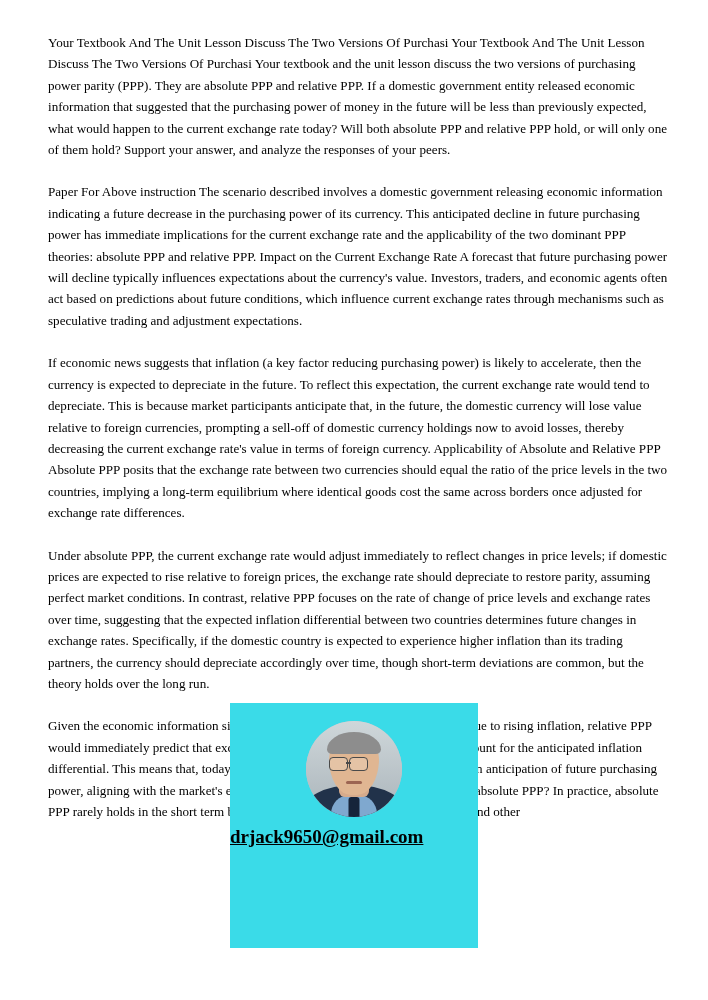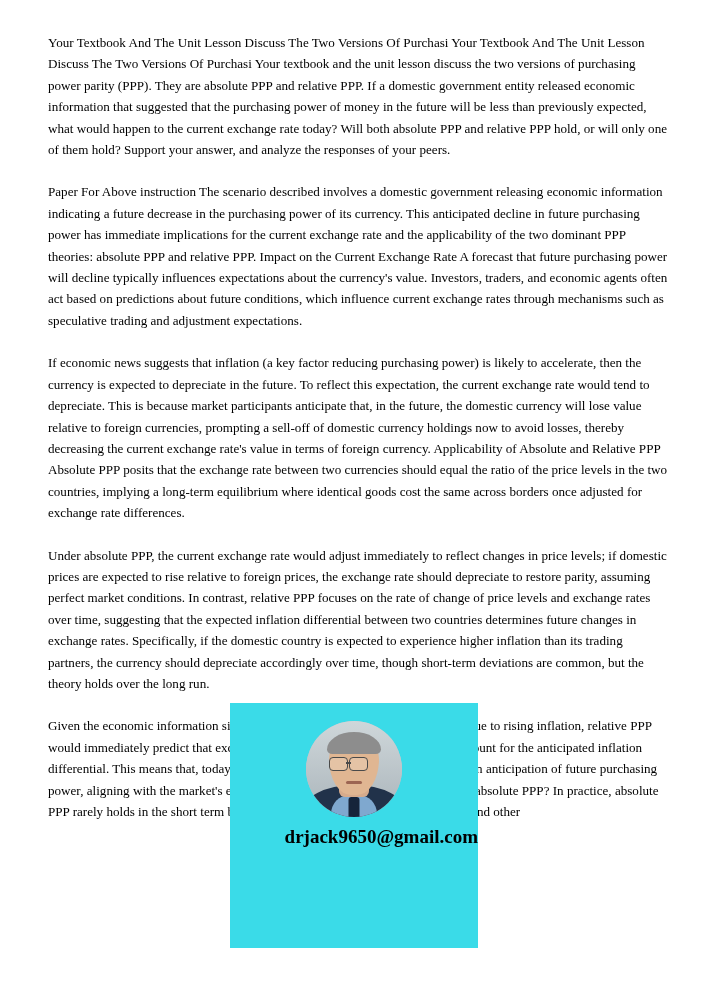--- a/index.html
+++ b/index.html
@@ -170,23 +170,24 @@
     text-align: center;
     width: 100%;
   }
   #overlay-line1 { margin-top: 12px; }
   #overlay-email {
     font-family: "Liberation Serif", serif;
     font-weight: bold;
     font-size: 19px;
     line-height: 24px;
     color: #000000;
-    text-align: right;
+    text-align: left;
     width: 100%;
     margin-top: 8px;
+    text-decoration: underline;
   }
 </style>
 </head>
 <body>
 
 <div id="page">
 
   <div id="doc-body">
     <p class="para">Your Textbook And The Unit Lesson Discuss The Two Versions Of Purchasi Your Textbook And The Unit Lesson Discuss The Two Versions Of Purchasi Your textbook and the unit lesson discuss the two versions of purchasing power parity (PPP). They are absolute PPP and relative PPP. If a domestic government entity released economic information that suggested that the purchasing power of money in the future will be less than previously expected, what would happen to the current exchange rate today? Will both absolute PPP and relative PPP hold, or will only one of them hold? Support your answer, and analyze the responses of your peers.</p>
     <p class="para">Paper For Above instruction The scenario described involves a domestic government releasing economic information indicating a future decrease in the purchasing power of its currency. This anticipated decline in future purchasing power has immediate implications for the current exchange rate and the applicability of the two dominant PPP theories: absolute PPP and relative PPP. Impact on the Current Exchange Rate A forecast that future purchasing power will decline typically influences expectations about the currency's value. Investors, traders, and economic agents often act based on predictions about future conditions, which influence current exchange rates through mechanisms such as speculative trading and adjustment expectations.</p>

